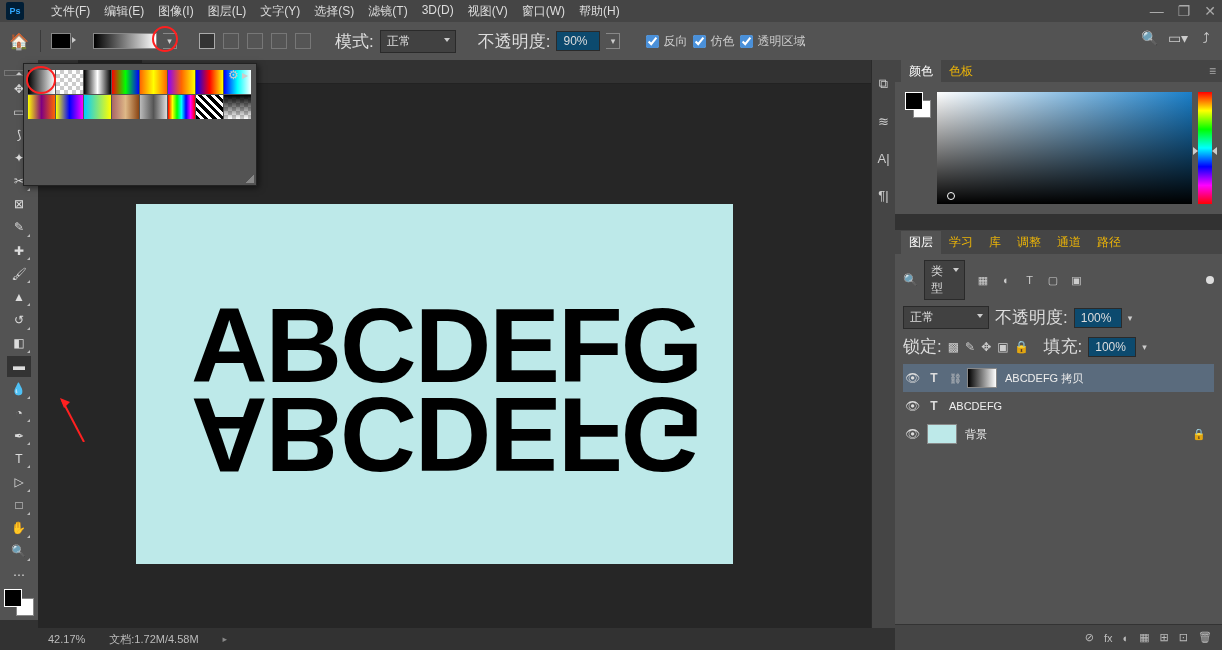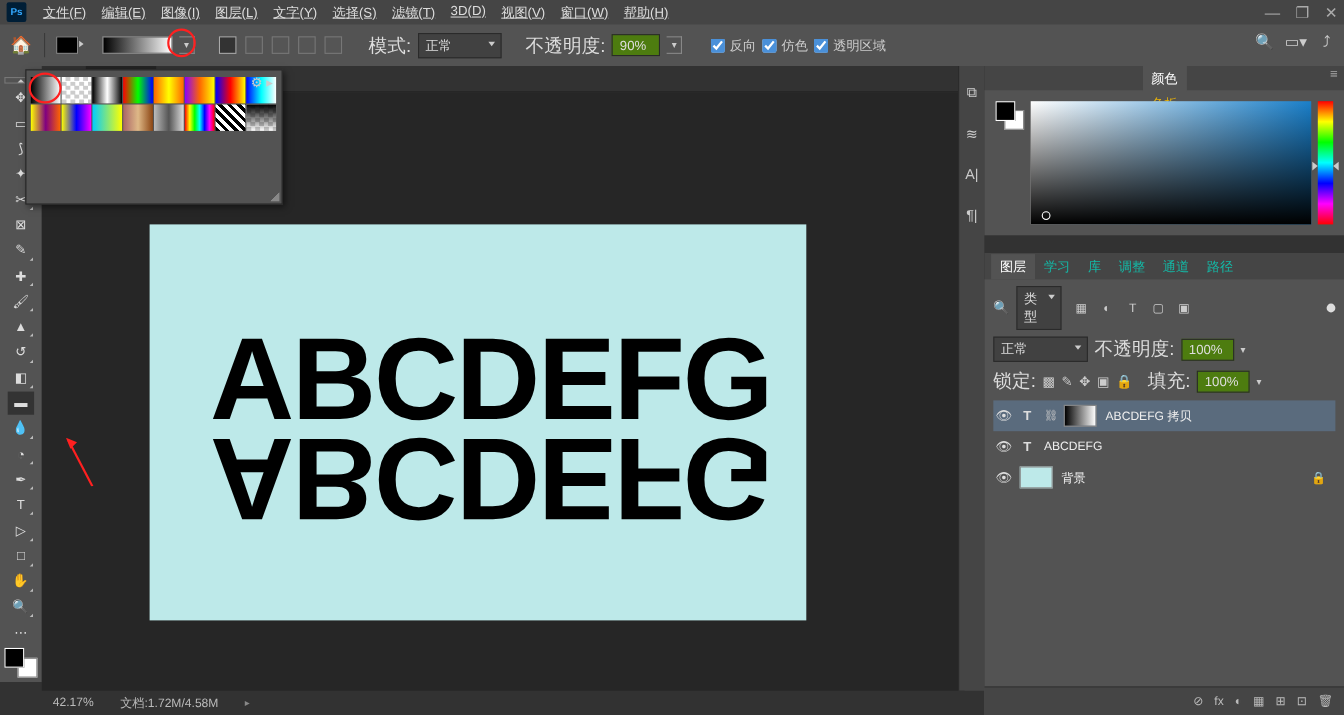--- a/index.html
+++ b/index.html
@@ -1,39 +1,39 @@
 <!DOCTYPE html>
 <html><head>
 <meta charset="utf-8">
 <style>
   * { box-sizing: border-box; margin: 0; padding: 0; font-family: "Microsoft YaHei", Arial, sans-serif; }
   body { background: #323232; width: 1222px; height: 650px; overflow: hidden; color: #ccc; font-size: 12px; position: relative; }
 
   
   .menu-bar { height: 22px; background: #454545; display: flex; align-items: center; padding-left: 6px; position: relative; }
-  .menu-bar .ps-logo { width: 18px; height: 18px; background: #001e36; color:#31a8ff; display:flex; align-items:center; justify-content:center; font-size:9px; font-weight:bold; border-radius:2px; margin-right:8px; }
+  .menu-bar .ps-logo { width: 18px; height: 18px; background: #001e36; color:#31a8ff; display:flex; align-items:center; justify-content:center; font-size:9px; font-weight:bold; border-radius:2px; margin-right:20px; }
   .menu-bar .mi { padding: 3px 7px; cursor: default; font-size: 12px; color:#ddd; }
   .window-ctrls { position:absolute; right:6px; top:0; display:flex; gap:14px; color:#aaa; font-size:14px; height:22px; align-items:center;}
   .window-ctrls span{cursor:pointer;}
 
   
   .options-bar { height: 38px; background: #535353; display:flex; align-items:center; padding: 0 8px; gap:6px; position:relative;}
   .options-bar .home-icon { width:22px; display:flex; justify-content:center; font-size:16px; color:#ccc;}
   .fg-swatch { width:20px; height:16px; background:#000; border:1px solid #888; position:relative;}
   .fg-swatch::after{content:''; position:absolute; right:-6px; top:3px; border-left:4px solid #ccc; border-top:3px solid transparent; border-bottom:3px solid transparent;}
   .grad-preview { width:64px; height:16px; background:linear-gradient(to right,#000,#fff); border:1px solid #888;}
   .grad-dd { width:14px; height:16px; display:flex; align-items:center; justify-content:center; color:#ccc; font-size:9px; border:1px solid #888; border-left:none;}
   .red-circle { position:absolute; border:2px solid #ff2020; border-radius:50%; pointer-events:none;}
   .type-btn { width:16px; height:16px; border:1px solid #777; background:#555; margin-right:2px;}
   .type-btn.active{ background:#333; border-color:#aaa;}
   .sep { width:1px; height:22px; background:#3a3a3a; margin:0 4px;}
   .lbl { color:#ddd; font-size:17px;}
   .select-box{ background:#414141; border:1px solid #2a2a2a; padding:2px 18px 2px 6px; color:#ddd; position:relative; font-size:12px;}
   .select-box::after{ content:''; position:absolute; right:5px; top:7px; border-top:4px solid #ccc; border-left:3px solid transparent; border-right:3px solid transparent;}
-  .num-box{ background:#4d7c0f; border:1px solid #2a2a2a; padding:2px 6px; width:44px; color:#ddd;}
+  .num-box{ background:#0c4a6e; border:1px solid #2a2a2a; padding:2px 6px; width:44px; color:#ddd;}
   .chk{ display:flex; align-items:center; gap:4px;}
   .chk input{ accent-color:#4a90d9; width:13px; height:13px;}
   .right-icons{ position:absolute; right:8px; top:8px; display:flex; gap:12px; color:#ccc;}
   .ico{ width:16px; height:16px; display:inline-flex; align-items:center; justify-content:center; font-size:14px;}
 
   
   .tab-strip{ height:24px; background:#323232; border-bottom:1px solid #222; padding-left:40px;}
   .doc-tab{ display:inline-flex; align-items:center; background:#232323; padding:3px 10px; font-size:11px; color:#ddd; gap:6px;}
 
   
@@ -63,39 +63,39 @@
   
   .annot{ position:absolute; left:45px; top:358px; color:#ff2020; font-size:22px; font-family:"Microsoft YaHei";}
   .annot-arrow{ position:absolute; left:22px; top:314px; width:26px; height:44px; pointer-events:none;}
 
   
   .right-strip{ position:absolute; right:327px; top:60px; width:24px; background:#454545; height:568px; display:flex; flex-direction:column; align-items:center; padding-top:16px; gap:22px; border-left:1px solid #2a2a2a;}
   .right-strip span{ color:#ccc; font-size:13px;}
 
   
   .panels{ position:absolute; right:0; top:60px; width:327px; bottom:0; background:#454545; display:flex; flex-direction:column;}
-  .panel-tabs{ display:flex; gap:0; padding:0 6px; align-items:center; height:22px; position:relative;flex-direction:column;}
+  .panel-tabs{ display:flex; gap:0; padding:0 6px; align-items:center; height:22px; position:relative;}
   .panel-tabs .pt{ padding:3px 8px; color:#eab308; font-size:12px;}
   .panel-tabs .pt.active{ background:#535353; color:#fff;}
   .panel-tabs .more{ position:absolute; right:6px; color:#aaa; font-size:12px;}
 
   .color-body{ background:#535353; padding:10px; display:flex; gap:6px; align-items:flex-start;}
   .mini-swatch{ position:relative; width:26px; height:26px;}
   .mini-swatch .f{position:absolute; width:18px; height:18px; background:#000; border:1px solid #fff; left:0; top:0;}
   .mini-swatch .b{position:absolute; width:18px; height:18px; background:#fff; border:1px solid #888; right:0; bottom:0;}
   .color-picker{ flex:1; height:112px; background:linear-gradient(to bottom, rgba(0,0,0,0), #000), linear-gradient(to right, #fff, #1a7fc9); position:relative;}
   .color-picker .ring{ position:absolute; left:10px; bottom:4px; width:8px; height:8px; border:1px solid #fff; border-radius:50%;}
   .hue-strip{ width:14px; height:112px; background:linear-gradient(to bottom,#f00,#ff0,#0f0,#0ff,#00f,#f0f,#f00); position:relative;}
   .hue-strip .ptr{ position:absolute; left:-5px; top:55px; border-top:4px solid transparent; border-bottom:4px solid transparent; border-left:5px solid #ccc;}
   .hue-strip .ptrR{ position:absolute; right:-5px; top:55px; border-top:4px solid transparent; border-bottom:4px solid transparent; border-right:5px solid #ccc;}
 
   .panel-gap{ height:16px; background:#323232;}
 
   .layers-tabs{ display:flex; padding:4px 6px; align-items:center; height:24px;}
-  .layers-tabs .pt{ padding:3px 8px; color:#14b8a6; font-size:12px;}
+  .layers-tabs .pt{ padding:3px 8px; color:#eab308; font-size:12px;}
   .layers-tabs .pt.active{ background:#535353; color:#fff;}
 
   .layers-body{ background:#535353; padding:6px 8px; flex:1; position:relative;}
   .row{ display:flex; align-items:center; gap:6px; margin-bottom:6px;}
   .filter-icons span{ width:16px; display:inline-flex; justify-content:center; color:#ccc; margin-left:4px; font-size:11px;}
   .toggle-dot{ width:8px; height:8px; border-radius:50%; background:#ddd; margin-left:auto;}
 
   .layer-list{ margin-top:4px;}
   .layer-row{ display:flex; align-items:center; height:28px; gap:8px; padding:0 2px;}
   .layer-row.selected{ background:#5a6b7d;}
@@ -113,21 +113,21 @@
   .status{ position:absolute; left:38px; bottom:0; right:345px; height:22px; background:#323232; display:flex; align-items:center; padding:0 10px; gap:24px; color:#bbb; font-size:11px;}
   .status .chev{ font-size:9px; color:#888;}
 
   svg{ display:block;}
 </style>
 </head>
 <body>
 
 <div class="menu-bar">
   <div class="ps-logo">Ps</div>
-  <div id="menu-items" style="display: inline-flex; text-decoration: underline;">
+  <div id="menu-items" style="display: inline-flex;">
       <span class="mi">文件(F)</span>
       <span class="mi">编辑(E)</span>
       <span class="mi">图像(I)</span>
       <span class="mi">图层(L)</span>
       <span class="mi">文字(Y)</span>
       <span class="mi">选择(S)</span>
       <span class="mi">滤镜(T)</span>
       <span class="mi">3D(D)</span>
       <span class="mi">视图(V)</span>
       <span class="mi">窗口(W)</span>

